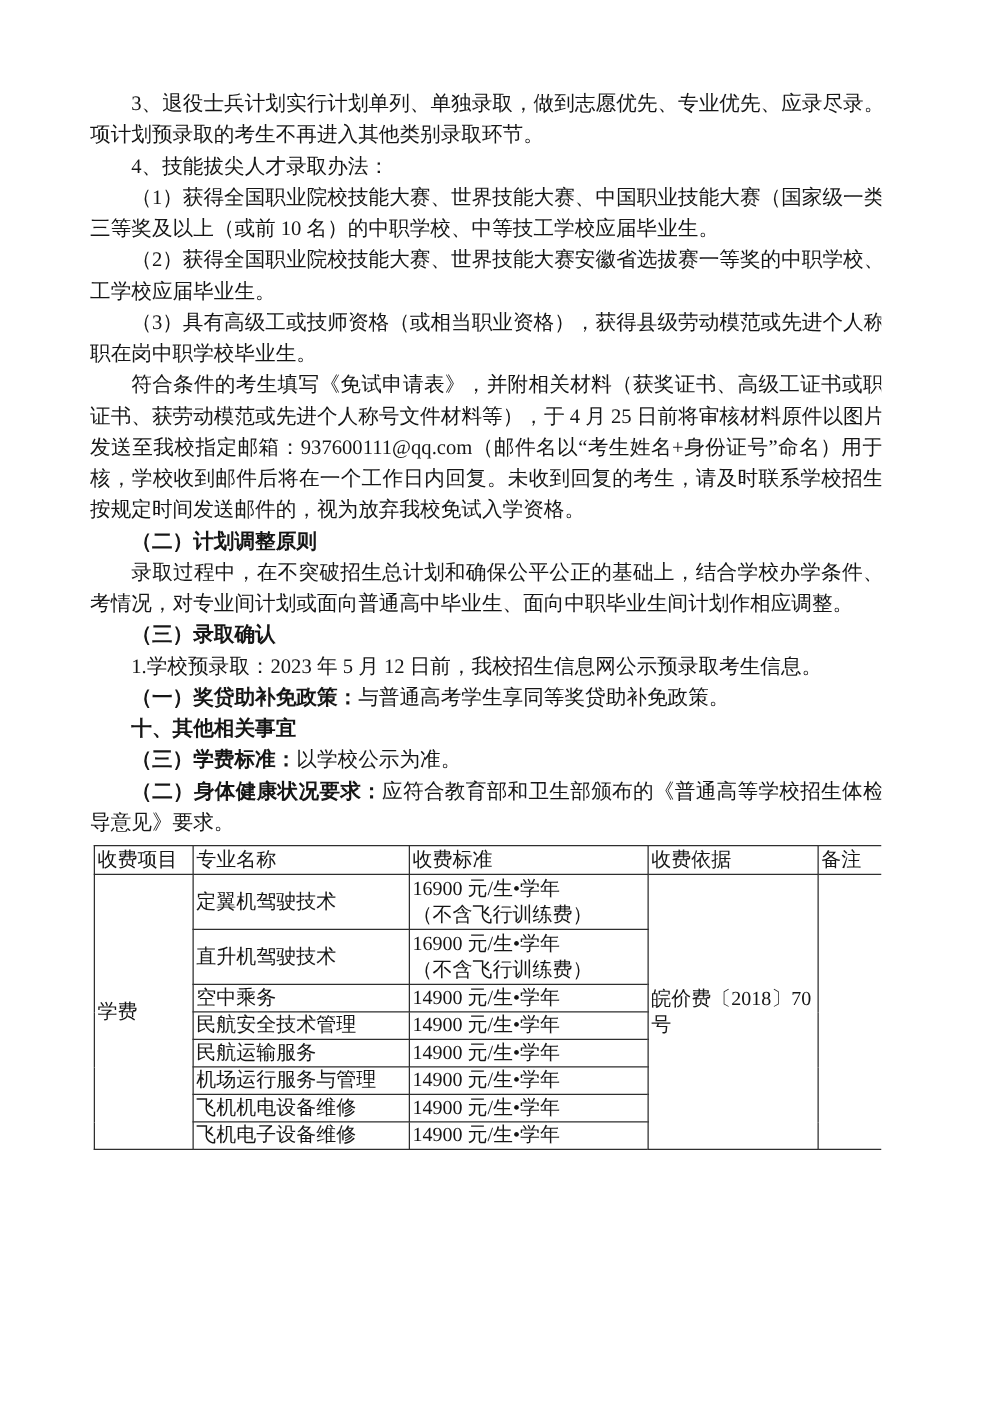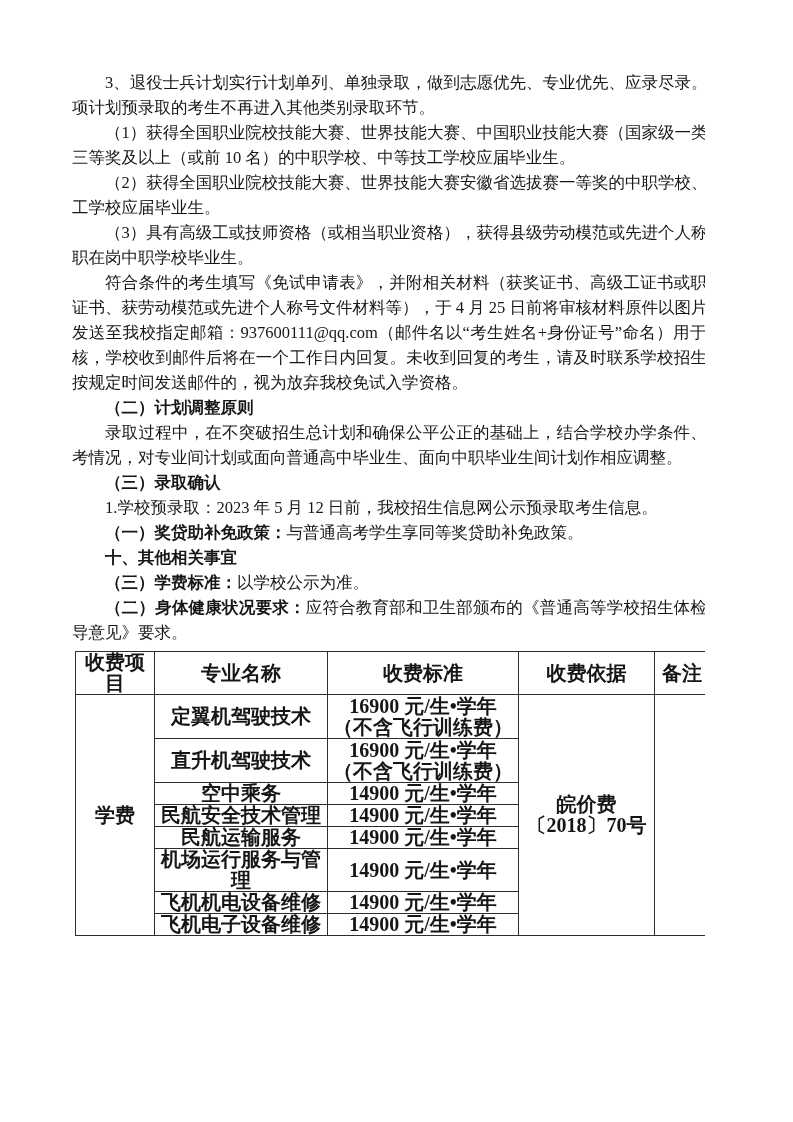--- a/index.html
+++ b/index.html
@@ -28,43 +28,44 @@
   }
   .para .bold{font-weight:bold;}
   .fee-table{
     border-collapse:collapse;
     table-layout:fixed;
     width:634px;
     margin:6px 0 0 3px;
   }
   .fee-table th,.fee-table td{
     border:1px solid var(--bd);
-    font-weight:bold;
-    font-size:20px;
+    font-weight:normal;
+    font-size:16px;
     line-height:21px;
-    text-align:center;
+    text-align:left;
     vertical-align:middle;
     padding:0 2px;
     overflow:hidden;
   }
   .fee-table th{height:22px;}
   .fee-table tr.short td{height:21px;}
   .fee-table tr.tall  td{height:43px;}
   col.c1{width:79px}
   col.c2{width:173px}
   col.c3{width:191px}
   col.c4{width:136px}
   col.c5{width:55px}
 </style>
 </head>
 <body>
 
 <div class="page">
   <div id="doc-body" class="doc-body">
       <p class="para"><span>3、退役士兵计划实行计划单列、单独录取，做到志愿优先、专业优先、应录尽录。已被专项计划预录取的考生不再进入其他类别录取环节。</span></p>
+      <p class="para"><span>4、技能拔尖人才录取办法：</span></p>
       <p class="para"><span>（1）获得全国职业院校技能大赛、世界技能大赛、中国职业技能大赛（国家级一类大赛）三等奖及以上（或前 10 名）的中职学校、中等技工学校应届毕业生。</span></p>
       <p class="para"><span>（2）获得全国职业院校技能大赛、世界技能大赛安徽省选拔赛一等奖的中职学校、中等技工学校应届毕业生。</span></p>
       <p class="para"><span>（3）具有高级工或技师资格（或相当职业资格），获得县级劳动模范或先进个人称号的在职在岗中职学校毕业生。</span></p>
       <p class="para"><span>符合条件的考生填写《免试申请表》，并附相关材料（获奖证书、高级工证书或职业资格证书、获劳动模范或先进个人称号文件材料等），于 4 月 25 日前将审核材料原件以图片的形式发送至我校指定邮箱：937600111@qq.com（邮件名以“考生姓名+身份证号”命名）用于资格审核，学校收到邮件后将在一个工作日内回复。未收到回复的考生，请及时联系学校招生处。未按规定时间发送邮件的，视为放弃我校免试入学资格。</span></p>
       <p class="para"><span class="bold">（二）计划调整原则</span></p>
       <p class="para"><span>录取过程中，在不突破招生总计划和确保公平公正的基础上，结合学校办学条件、生源报考情况，对专业间计划或面向普通高中毕业生、面向中职毕业生间计划作相应调整。</span></p>
       <p class="para"><span class="bold">（三）录取确认</span></p>
       <p class="para"><span>1.学校预录取：2023 年 5 月 12 日前，我校招生信息网公示预录取考生信息。</span></p>
       <p class="para"><span class="bold">（一）奖贷助补免政策：</span><span>与普通高考学生享同等奖贷助补免政策。</span></p>
       <p class="para"><span class="bold">十、其他相关事宜</span></p>

